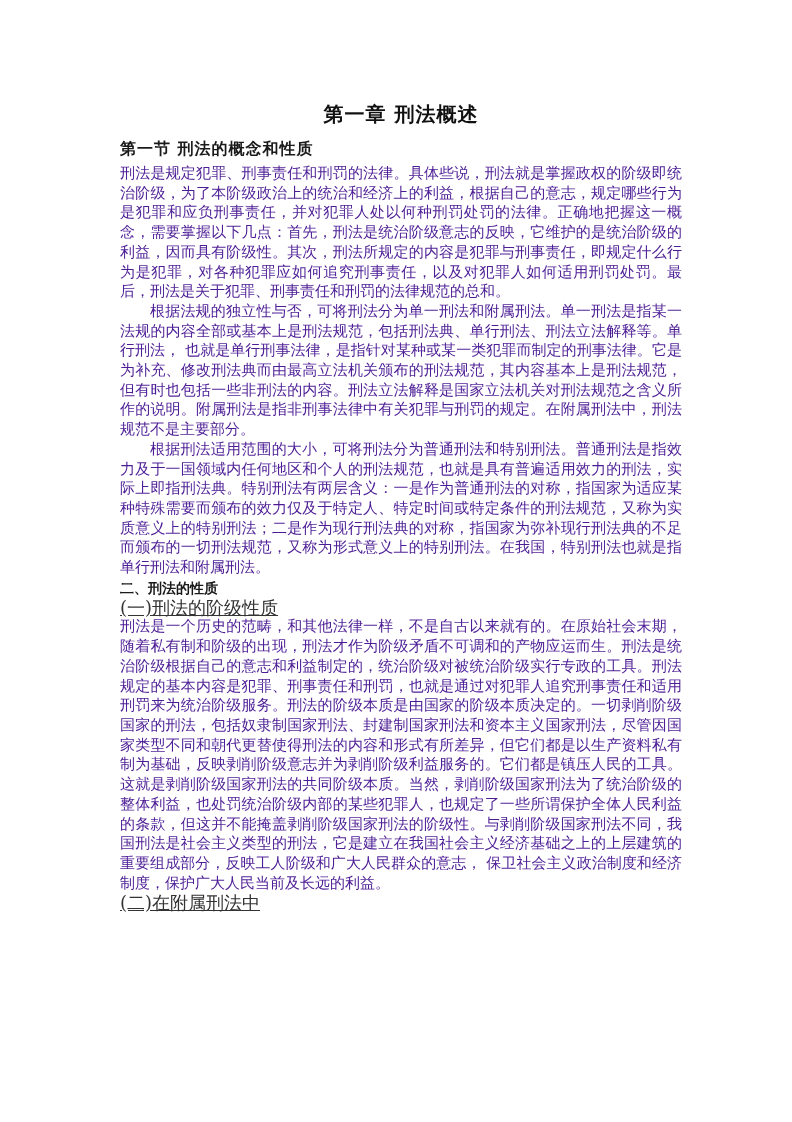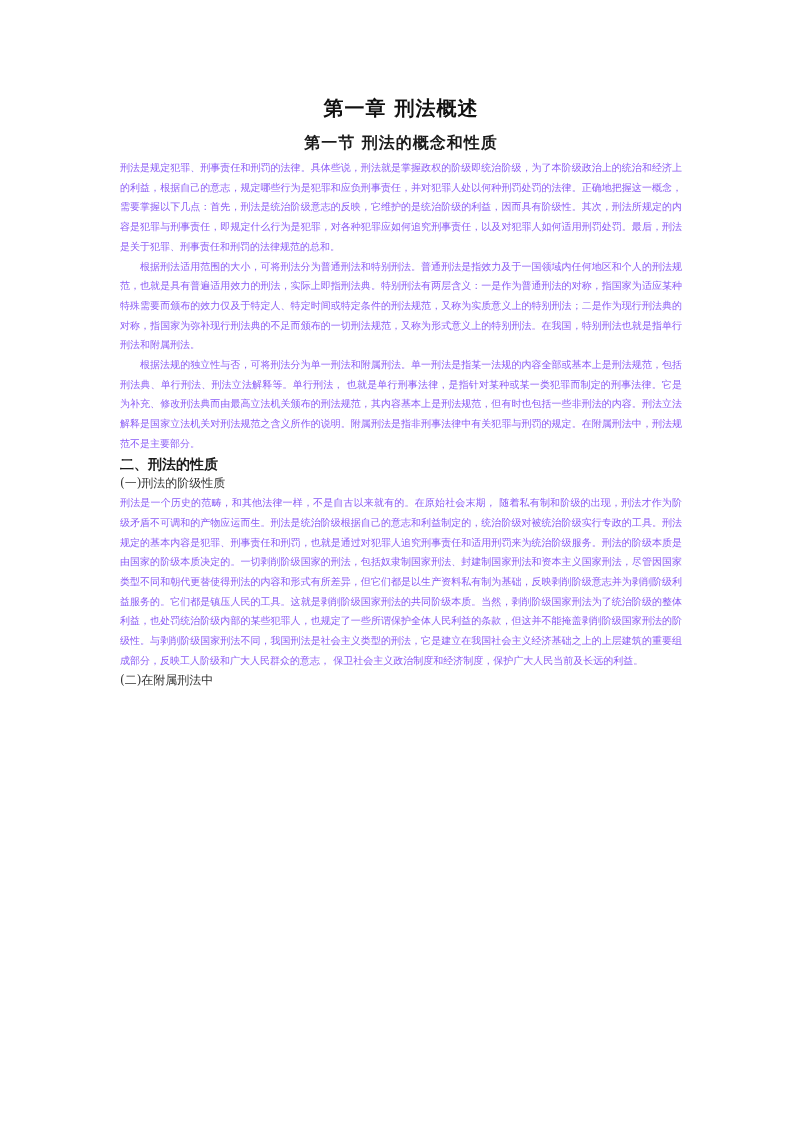--- a/index.html
+++ b/index.html
@@ -11,80 +11,80 @@
       width: 792px;
       height: 1122px;
       position: relative;
       overflow: hidden;
       font-family: "DejaVu Serif", "Liberation Serif", serif;
       color: #2a2a2a;
     }
     .page {
       position: absolute;
       left: 120px;
-      top: 94px;
+      top: 100px;
       width: 562px;
     }
     .chapter-title {
       text-align: center;
       font-family: "DejaVu Sans", "Liberation Sans", sans-serif;
       font-weight: bold;
       font-size: 20px;
       line-height: 28px;
       margin: 0 0 10px 0;
       color: #111;
       letter-spacing: 1px;
     }
     .section-title {
       font-family: "DejaVu Serif", "Liberation Serif", serif;
       font-weight: bold;
       font-size: 16px;
       line-height: 22px;
       margin: 0 0 4px 0;
       color: #1a1a1a;
       letter-spacing: 1px;
-      text-align: center;
     }
     .subsection-title {
       font-family: "DejaVu Sans", "Liberation Sans", sans-serif;
       font-weight: bold;
       font-size: 14px;
       line-height: 20px;
       margin: 0;
       color: #1a1a1a;
     }
     .para {
-      font-size: 10px;
+      font-size: 15px;
       line-height: 19.7px;
       margin: 0;
       text-align: justify;
       text-justify: inter-character;
-      color: #8b5cf6;
+      color: #4c1d95;
     }
     .para.indent {
       text-indent: 2em;
     }
     .minor-title {
-      font-size: 12px;
+      font-size: 18px;
       line-height: 19.7px;
       margin: 0;
       color: #333;
+      text-decoration: underline;
     }
   </style>
 </head>
 <body>
 
 <div class="page">
   <h1 class="chapter-title">第一章  刑法概述</h1>
   <h2 class="section-title">第一节  刑法的概念和性质</h2>
 
   <div>
     <p class="para">刑法是规定犯罪、刑事责任和刑罚的法律。具体些说，刑法就是掌握政权的阶级即统治阶级，为了本阶级政治上的统治和经济上的利益，根据自己的意志，规定哪些行为是犯罪和应负刑事责任，并对犯罪人处以何种刑罚处罚的法律。正确地把握这一概念，需要掌握以下几点：首先，刑法是统治阶级意志的反映，它维护的是统治阶级的利益，因而具有阶级性。其次，刑法所规定的内容是犯罪与刑事责任，即规定什么行为是犯罪，对各种犯罪应如何追究刑事责任，以及对犯罪人如何适用刑罚处罚。最后，刑法是关于犯罪、刑事责任和刑罚的法律规范的总和。</p>
+    <p class="para indent">根据法规的独立性与否，可将刑法分为单一刑法和附属刑法。单一刑法是指某一法规的内容全部或基本上是刑法规范，包括刑法典、单行刑法、刑法立法解释等。单行刑法，  也就是单行刑事法律，是指针对某种或某一类犯罪而制定的刑事法律。它是为补充、修改刑法典而由最高立法机关颁布的刑法规范，其内容基本上是刑法规范，但有时也包括一些非刑法的内容。刑法立法解释是国家立法机关对刑法规范之含义所作的说明。附属刑法是指非刑事法律中有关犯罪与刑罚的规定。在附属刑法中，刑法规范不是主要部分。</p>
     <p class="para indent">根据刑法适用范围的大小，可将刑法分为普通刑法和特别刑法。普通刑法是指效力及于一国领域内任何地区和个人的刑法规范，也就是具有普遍适用效力的刑法，实际上即指刑法典。特别刑法有两层含义：一是作为普通刑法的对称，指国家为适应某种特殊需要而颁布的效力仅及于特定人、特定时间或特定条件的刑法规范，又称为实质意义上的特别刑法；二是作为现行刑法典的对称，指国家为弥补现行刑法典的不足而颁布的一切刑法规范，又称为形式意义上的特别刑法。在我国，特别刑法也就是指单行刑法和附属刑法。</p>
-    <p class="para indent">根据法规的独立性与否，可将刑法分为单一刑法和附属刑法。单一刑法是指某一法规的内容全部或基本上是刑法规范，包括刑法典、单行刑法、刑法立法解释等。单行刑法，  也就是单行刑事法律，是指针对某种或某一类犯罪而制定的刑事法律。它是为补充、修改刑法典而由最高立法机关颁布的刑法规范，其内容基本上是刑法规范，但有时也包括一些非刑法的内容。刑法立法解释是国家立法机关对刑法规范之含义所作的说明。附属刑法是指非刑事法律中有关犯罪与刑罚的规定。在附属刑法中，刑法规范不是主要部分。</p>
   </div>
 
   <div>
     <h3 class="subsection-title">二、刑法的性质</h3>
     <p class="minor-title">(一)刑法的阶级性质</p>
     <p class="para">刑法是一个历史的范畴，和其他法律一样，不是自古以来就有的。在原始社会末期，  随着私有制和阶级的出现，刑法才作为阶级矛盾不可调和的产物应运而生。刑法是统治阶级根据自己的意志和利益制定的，统治阶级对被统治阶级实行专政的工具。刑法规定的基本内容是犯罪、刑事责任和刑罚，也就是通过对犯罪人追究刑事责任和适用刑罚来为统治阶级服务。刑法的阶级本质是由国家的阶级本质决定的。一切剥削阶级国家的刑法，包括奴隶制国家刑法、封建制国家刑法和资本主义国家刑法，尽管因国家类型不同和朝代更替使得刑法的内容和形式有所差异，但它们都是以生产资料私有制为基础，反映剥削阶级意志并为剥削阶级利益服务的。它们都是镇压人民的工具。这就是剥削阶级国家刑法的共同阶级本质。当然，剥削阶级国家刑法为了统治阶级的整体利益，也处罚统治阶级内部的某些犯罪人，也规定了一些所谓保护全体人民利益的条款，但这并不能掩盖剥削阶级国家刑法的阶级性。与剥削阶级国家刑法不同，我国刑法是社会主义类型的刑法，它是建立在我国社会主义经济基础之上的上层建筑的重要组成部分，反映工人阶级和广大人民群众的意志，  保卫社会主义政治制度和经济制度，保护广大人民当前及长远的利益。</p>
     <p class="minor-title">(二)在附属刑法中</p>
   </div>
 </div>
 

